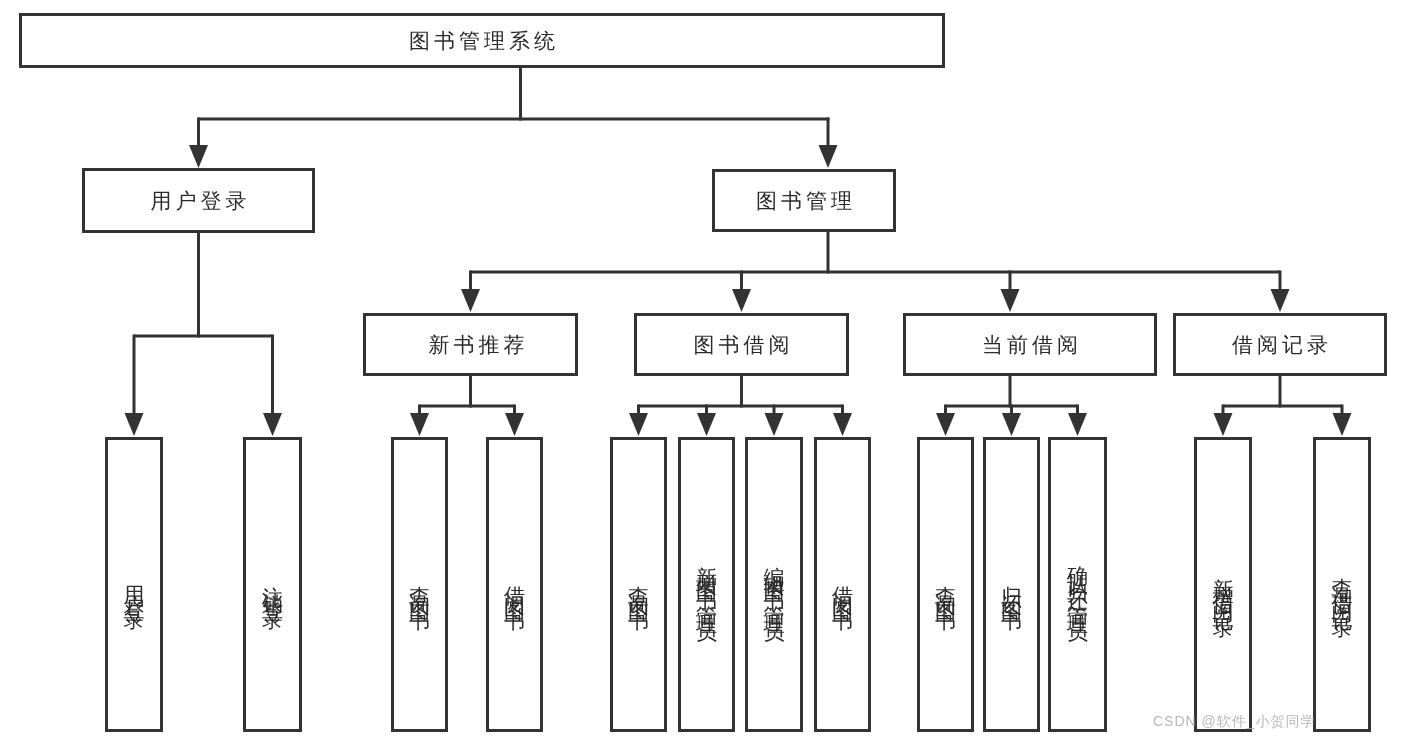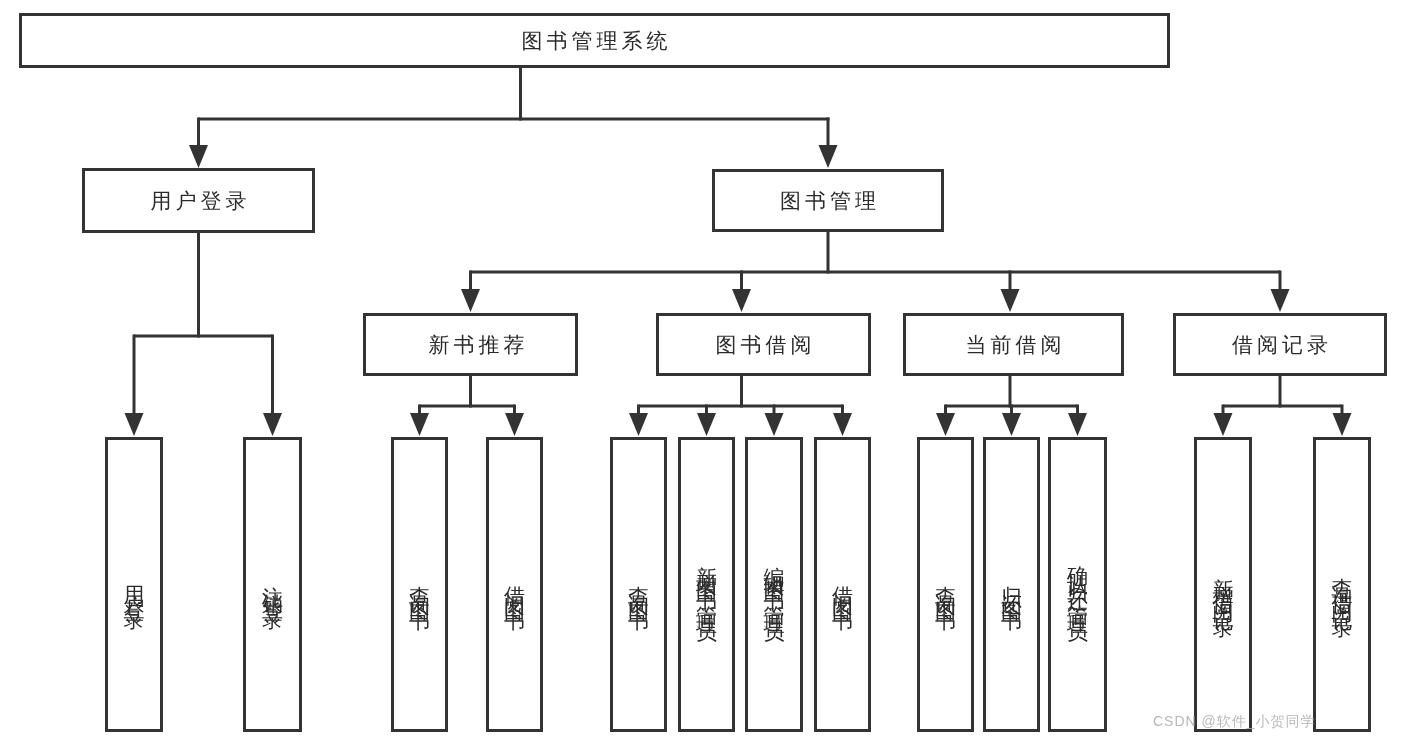--- a/index.html
+++ b/index.html
@@ -35,26 +35,26 @@
     color: #2b2b2b;
   }
   .v-label {
     writing-mode: vertical-rl;
     text-orientation: mixed;
     font-size: 21px;
     letter-spacing: 8px;
     white-space: nowrap;
     color: #2b2b2b;
   }
-  .root-box      { left: 19px;   top: 13px;  width: 1151px; height: 55px; }
+  .root-box      { left: 19px;   top: 13px;  width: 926px; height: 55px; }
   .l1-a          { left: 82px;   top: 168px; width: 233px;  height: 65px; }
-  .l1-b          { left: 712px;  top: 169px; width: 232px;  height: 63px; }
+  .l1-b          { left: 712px;  top: 169px; width: 184px;  height: 63px; }
   .l2-a          { left: 363px;  top: 313px; width: 215px;  height: 63px; padding-left: 12px; }
-  .l2-b          { left: 656px;  top: 313px; width: 215px;  height: 63px; }
-  .l2-c          { left: 903px;  top: 313px; width: 221px;  height: 63px; }
+  .l2-b          { left: 634px;  top: 313px; width: 215px;  height: 63px; }
+  .l2-c          { left: 903px;  top: 313px; width: 254px;  height: 63px; }
   .l2-d          { left: 1173px; top: 313px; width: 214px;  height: 63px; }
   .leaf          { top: 437px; height: 295px; }
   .leaf-1  { left: 105px;  width: 58px; }
   .leaf-2  { left: 243px;  width: 59px; }
   .leaf-3  { left: 391px;  width: 57px; }
   .leaf-4  { left: 486px;  width: 57px; }
   .leaf-5  { left: 610px;  width: 57px; }
   .leaf-6  { left: 678px;  width: 57px; }
   .leaf-7  { left: 745px;  width: 58px; }
   .leaf-8  { left: 814px;  width: 57px; }

